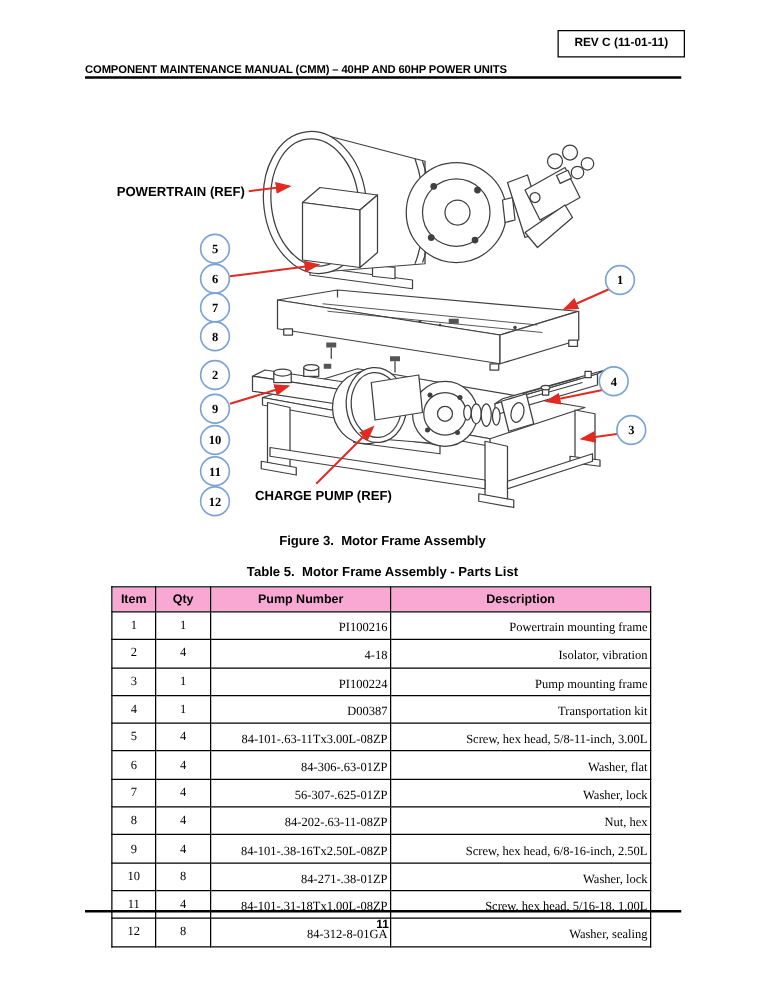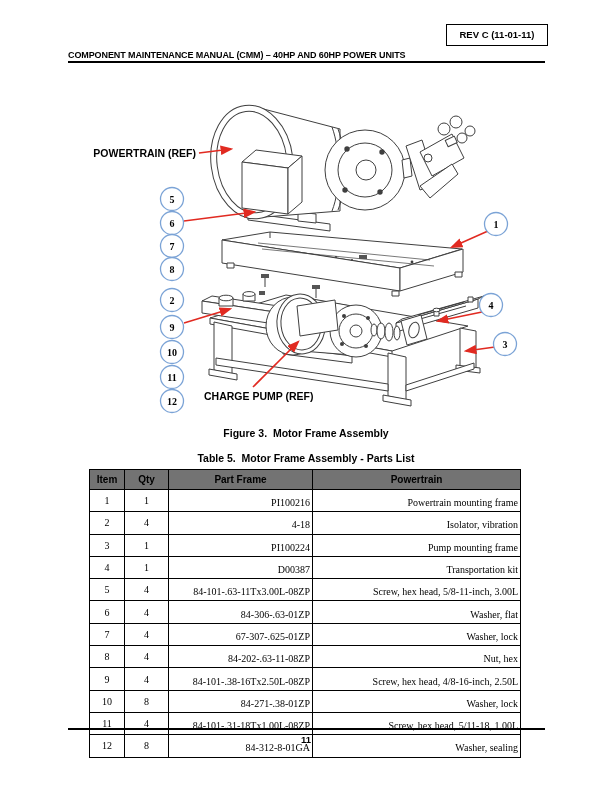--- a/index.html
+++ b/index.html
@@ -29,21 +29,21 @@
     font-size:10.5px;font-weight:bold;white-space:pre;
   }
   .fig-caption{top:427px;}
   .table-title{top:452px;text-align:center;}
   table.parts{
     position:absolute;left:89px;top:469px;width:431px;
     border-collapse:collapse;table-layout:fixed;
   }
   table.parts th,table.parts td{border:1px solid #000;overflow:hidden;}
   table.parts th{
-    height:19px;font-size:10px;font-weight:bold;background:#737373;
+    height:19px;font-size:10px;font-weight:bold;background:#f9a8d4;
     font-family:"Liberation Sans",sans-serif;text-align:center;padding:0;
   }
   table.parts td{
     height:17.3px;font-size:10px;font-family:"Liberation Serif",serif;
     padding:4px 2px 0 6px;text-align:right;
   }
   table.parts td.c-center{text-align:center;padding:0;}
   .doc-footer{
     position:absolute;left:68px;top:717px;width:480px;
     font-size:9px;font-weight:bold;font-style:italic;white-space:nowrap;
@@ -264,22 +264,22 @@
     <colgroup>
       <col style="width:35px">
         <col style="width:44px">
         <col style="width:144px">
         <col style="width:208px">
     </colgroup>
     <thead>
       <tr>
         <th>Item</th>
         <th>Qty</th>
-        <th>Part Frame</th>
-        <th>Powertrain</th>
+        <th>Pump Number</th>
+        <th>Description</th>
       </tr>
     </thead>
     <tbody>
         <tr>
           <td class="c-center">1</td>
           <td class="c-center">1</td>
           <td>PI100216</td>
           <td>Powertrain mounting frame</td>
         </tr>
         <tr>
@@ -308,46 +308,46 @@
         </tr>
         <tr>
           <td class="c-center">6</td>
           <td class="c-center">4</td>
           <td>84-306-.63-01ZP</td>
           <td>Washer, flat</td>
         </tr>
         <tr>
           <td class="c-center">7</td>
           <td class="c-center">4</td>
-          <td>67-307-.625-01ZP</td>
+          <td>56-307-.625-01ZP</td>
           <td>Washer, lock</td>
         </tr>
         <tr>
           <td class="c-center">8</td>
           <td class="c-center">4</td>
           <td>84-202-.63-11-08ZP</td>
           <td>Nut, hex</td>
         </tr>
         <tr>
           <td class="c-center">9</td>
           <td class="c-center">4</td>
           <td>84-101-.38-16Tx2.50L-08ZP</td>
-          <td>Screw, hex head, 4/8-16-inch, 2.50L</td>
+          <td>Screw, hex head, 6/8-16-inch, 2.50L</td>
         </tr>
         <tr>
           <td class="c-center">10</td>
           <td class="c-center">8</td>
           <td>84-271-.38-01ZP</td>
           <td>Washer, lock</td>
         </tr>
         <tr>
           <td class="c-center">11</td>
           <td class="c-center">4</td>
           <td>84-101-.31-18Tx1.00L-08ZP</td>
-          <td>Screw, hex head, 5/11-18, 1.00L</td>
+          <td>Screw, hex head, 5/16-18, 1.00L</td>
         </tr>
         <tr>
           <td class="c-center">12</td>
           <td class="c-center">8</td>
           <td>84-312-8-01GA</td>
           <td>Washer, sealing</td>
         </tr>
       </tbody>
   </table>
 

